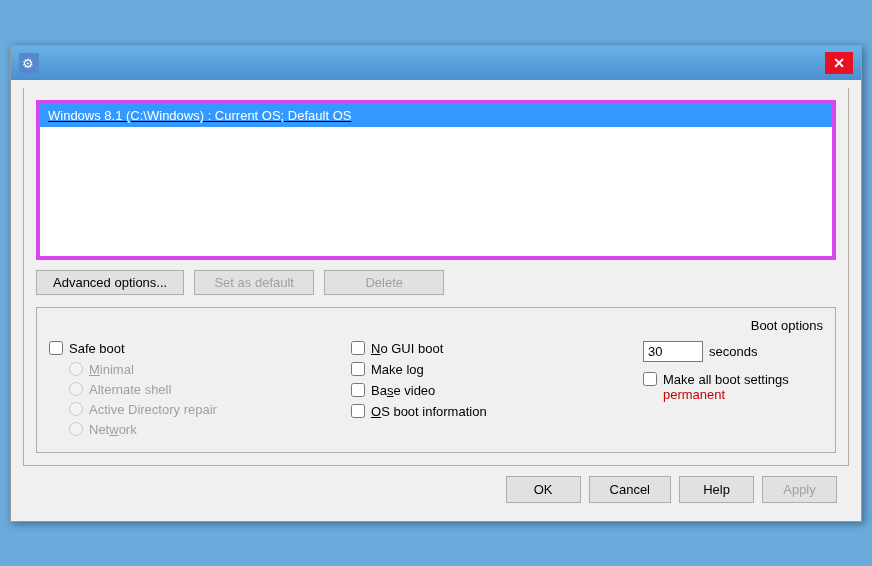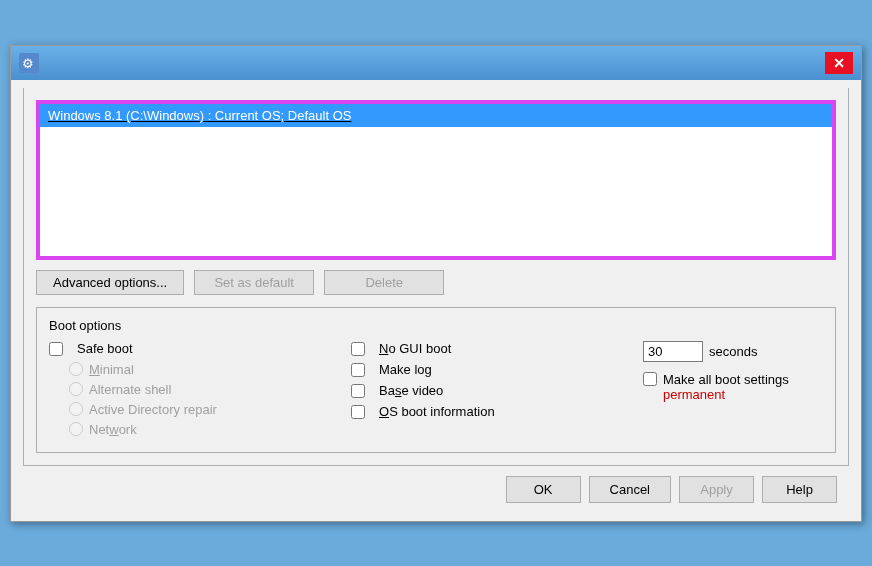--- a/index.html
+++ b/index.html
@@ -120,40 +120,41 @@
     .boot-options-box {
       border: 1px solid #adadad;
       padding: 10px 12px;
       position: relative;
       background: #f0f0f0;
     }
     .boot-options-legend {
       font-size: 13px;
       font-weight: 400;
       margin-bottom: 8px;
+      text-align: right;
     }
     .boot-options-content {
       display: flex;
       gap: 0;
     }
     .boot-col-left {
       flex: 1;
     }
     .boot-col-middle {
       flex: 1;
       padding-left: 20px;
     }
     .boot-col-right {
       width: 190px;
       padding-left: 10px;
     }
     .checkbox-row {
       display: flex;
-      align-items: flex-end;
-      gap: 14px;
+      align-items: flex-start;
+      gap: 6px;
       margin-bottom: 6px;
     }
     .radio-row {
       display: flex;
       align-items: center;
       gap: 6px;
       margin-bottom: 5px;
       padding-left: 20px;
     }
     .radio-row.disabled-row label,
@@ -308,17 +309,17 @@
               </label>
             </div>
           </div>
         </div>
       </div>
     </div>
 
     <div class="dialog-buttons">
       <button class="dialog-btn">OK</button>
       <button class="dialog-btn">Cancel</button>
+      <button class="dialog-btn">Help</button>
       <button class="dialog-btn disabled">Apply</button>
-      <button class="dialog-btn">Help</button>
     </div>
   </div>
 </div>
 
 </body></html>

